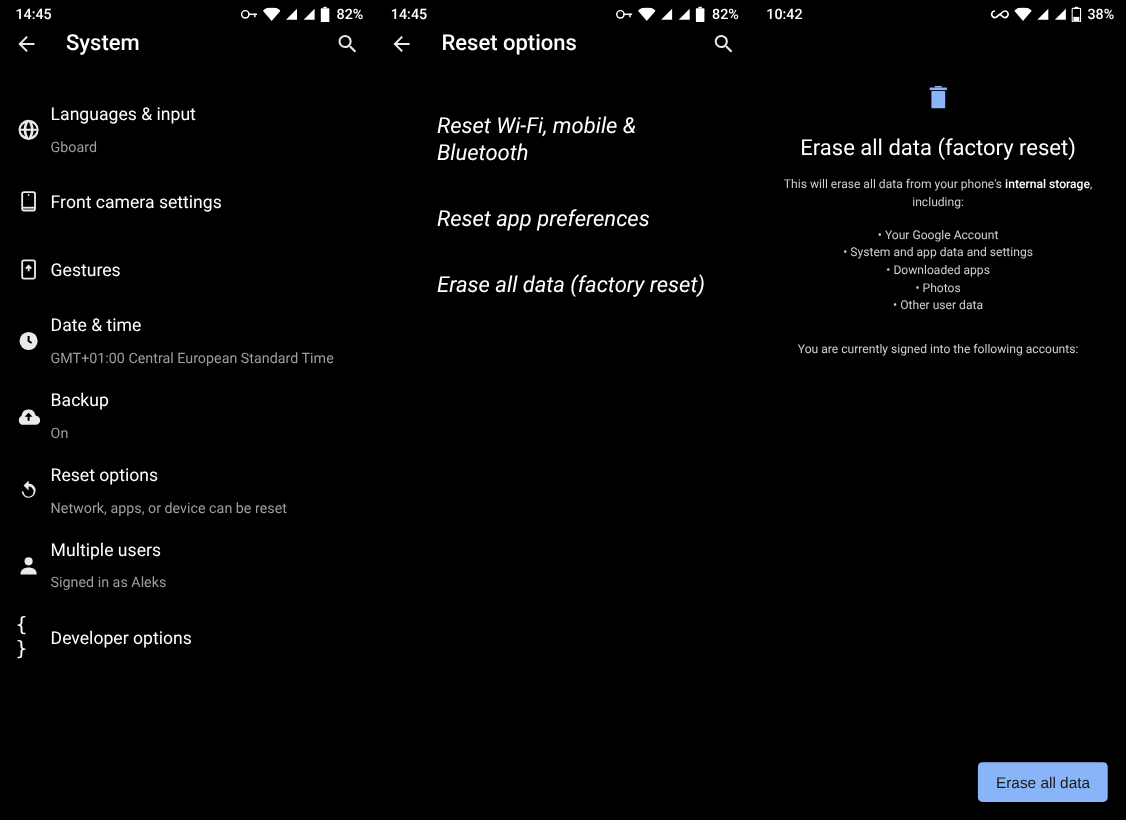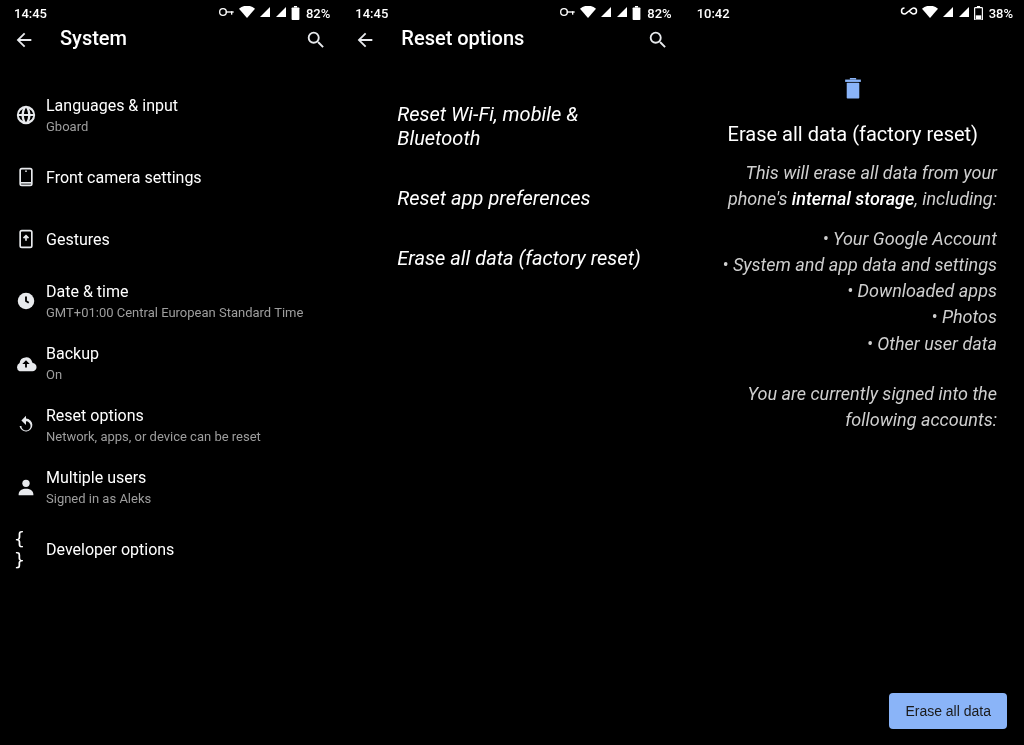--- a/index.html
+++ b/index.html
@@ -26,21 +26,21 @@
     align-items: center;
     padding: 0 10px 0 14px;
     font-size: 13px;
     font-weight: 500;
     color: #fff;
   }
   .statusbar .sb-time { flex: 0 0 auto; }
   .statusbar .sb-spacer { flex: 1; }
   .statusbar .sb-icons {
     display: flex;
-    align-items: flex-start;
+    align-items: center;
     gap: 4px;
   }
   .statusbar svg { fill: #fff; }
   .sb-batt-text { font-size: 13px; margin-left: 2px; }
 
   .appbar {
     display: flex;
     align-items: flex-start;
     height: 52px;
     padding: 0 10px;
@@ -80,21 +80,21 @@
     justify-content: center;
   }
   .row .texts { flex: 1; }
   .row .title-line {
     font-size: 16px;
     color: #fff;
   }
   .row .sub-line {
     font-size: 13px;
     color: #9e9e9e;
-    margin-top: 4px;
+    margin-top: 14px;
   }
   .row-simple {
     padding: 18px 18px 18px 56px;
     font-size: 20px;
     cursor: pointer;
     font-style: italic;
   }
 
   .erase-content {
     padding: 20px 26px 0 26px;
@@ -105,26 +105,25 @@
   .erase-content .trash {
     margin-top: 32px;
     margin-bottom: 18px;
   }
   .erase-title {
     font-size: 20px;
     text-align: center;
     margin-bottom: 14px;
   }
   .erase-body {
-    font-size: 18px;
+    font-size: 11px;
     color: #cfcfcf;
     line-height: 1.45;
-    text-align: right;
+    text-align: center;
     width: 100%;
-    font-style: italic;
   }
   .erase-body .internal { font-weight: 500; color: #fff; }
   .erase-body ul {
     list-style: none;
     margin: 14px 0 24px 0;
   }
   .erase-body ul li::before {
     content: "• ";
   }
   .erase-bottom {

